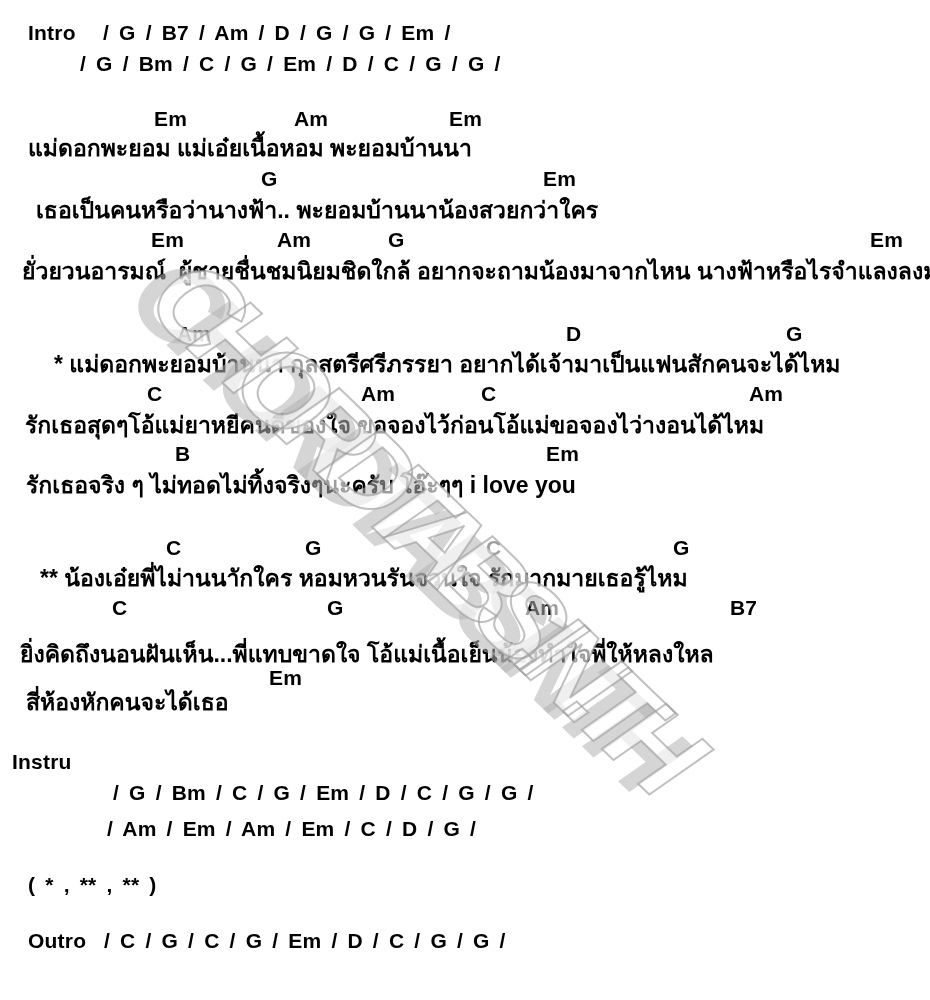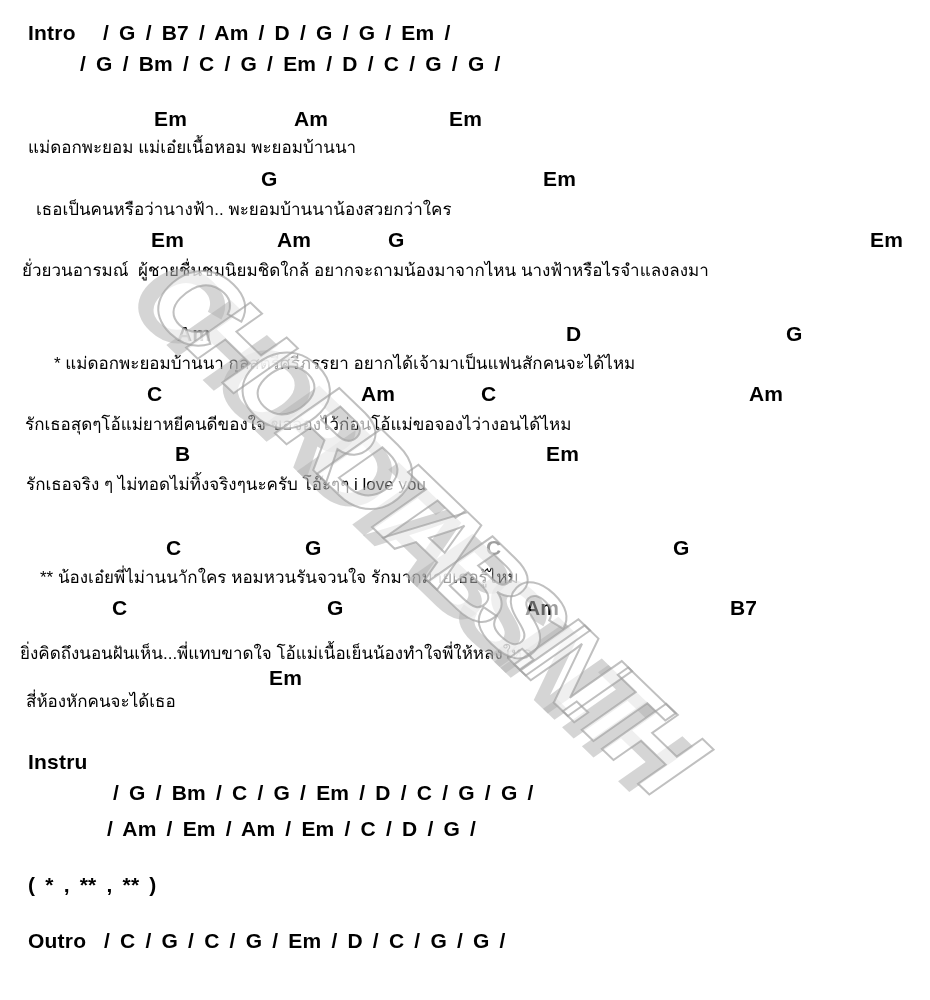--- a/index.html
+++ b/index.html
@@ -11,21 +11,21 @@
 
   
   .chord-row{position:absolute;left:16px;width:100%;height:26px;}
   .chord{
     position:absolute;top:0;font-weight:bold;font-size:21px;line-height:24px;
     white-space:pre;letter-spacing:0.2px;
   }
 
   
   .lyric{
-    position:absolute;font-size:17px;line-height:28px;font-weight:400;
+    position:absolute;font-size:23px;line-height:28px;font-weight:700;
     white-space:pre;
     text-align:center;
   }
 
   
   .prog{position:absolute;left:0;width:100%;height:26px;}
   .prog span{
     position:absolute;top:0;font-weight:bold;font-size:21px;line-height:25px;
     white-space:pre;word-spacing:4px;letter-spacing:0.2px;
   }
@@ -102,21 +102,21 @@
         <span class="chord" style="left: 311px;">G</span>
         <span class="chord" style="left: 509px;">Am</span>
         <span class="chord" style="left: 714px;">B7</span>
       </div>
       <div class="lyric" style="top: 640px; left: 20px;">ยิ่งคิดถึงนอนฝันเห็น...พี่แทบขาดใจ โอ้แม่เนื้อเย็นน้องทำใจพี่ให้หลงใหล</div>
       <div class="chord-row" style="top: 666px;">
         <span class="chord" style="left: 253px;">Em</span>
       </div>
       <div class="lyric" style="top: 688px; left: 26px;">สี่ห้องหักคนจะได้เธอ</div>
       <div class="prog" style="top: 749px;">
-        <span class="prog-label" style="left: 28px;">Instru</span>
+        <span class="prog-label" style="left: 12px;">Instru</span>
       </div>
       <div class="prog" style="top: 780px;">
         <span class="prog-text" style="left: 113px;">/ G / Bm / C / G / Em / D / C / G / G /</span>
       </div>
       <div class="prog" style="top: 816px;">
         <span class="prog-text" style="left: 107px;">/ Am / Em / Am / Em / C / D / G /</span>
       </div>
       <div class="prog" style="top: 872px;">
         <span class="prog-text" style="left: 28px;">( * , ** , ** )</span>
       </div>

